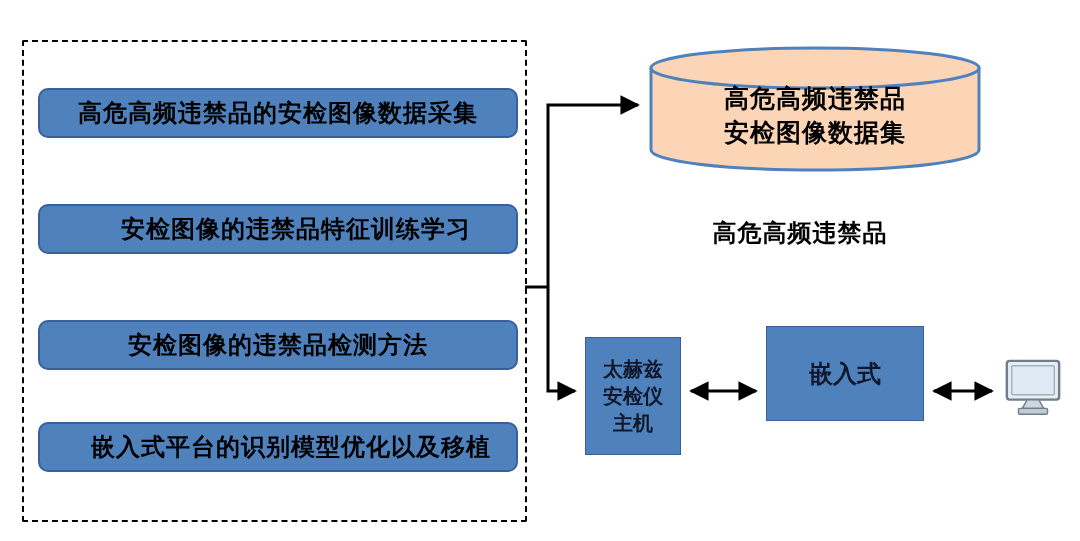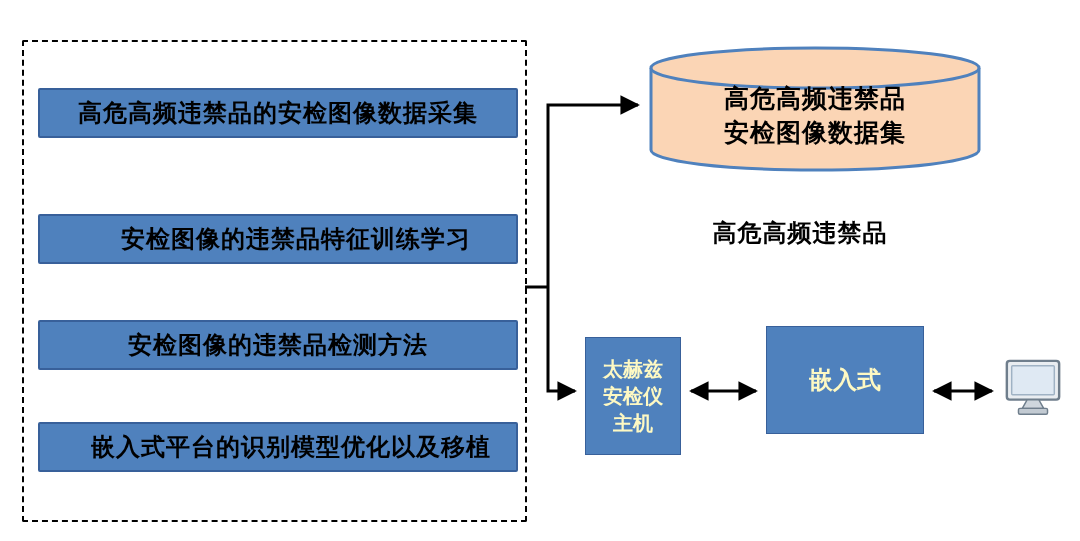--- a/index.html
+++ b/index.html
@@ -27,32 +27,32 @@
     width: 501px; height: 478px;
     border: 2.5px dashed #000000;
     border-radius: 2px;
   }
   .step-box {
     position: absolute;
     left: 38px;
     width: 480px; height: 50px;
     background: #4F81BD;
     border: 2px solid #38609A;
-    border-radius: 2px;
+    border-radius: 10px;
     display: flex;
     align-items: center;
     justify-content: center;
     font-weight: bold;
     font-size: 24px;
     color: #000000;
     letter-spacing: 1px;
     box-sizing: border-box;
   }
   .step-1 { top: 88px; }
-  .step-2 { top: 214px; padding-left: 36px; }
+  .step-2 { top: 204px; padding-left: 36px; }
   .step-3 { top: 320px; }
   .step-4 { top: 422px; padding-left: 26px; }
 
   .cylinder-label {
     position: absolute;
     left: 655px; top: 82px;
     width: 320px;
     text-align: center;
     font-weight: bold;
     font-size: 25px;
@@ -73,33 +73,33 @@
   }
   .node-box {
     position: absolute;
     background: #4F81BD;
     border: 1.5px solid #38609A;
     display: flex;
     flex-direction: column;
     align-items: center;
     justify-content: center;
     font-weight: bold;
-    color: #fef9c3;
+    color: #0f172a;
     box-sizing: border-box;
     text-align: center;
   }
   .scanner-host {
     left: 585px; top: 337px;
     width: 96px; height: 118px;
     font-size: 20px;
     line-height: 27px;
   }
   .embedded-platform {
     left: 766px; top: 326px;
-    width: 158px; height: 108px;
+    width: 158px; height: 95px;
     font-size: 24px;
     line-height: 34px;
   }
   .monitor {
     position: absolute;
     left: 1002px; top: 358px;
     width: 62px; height: 62px;
   }
   .line-span { display: block; }
 </style>

